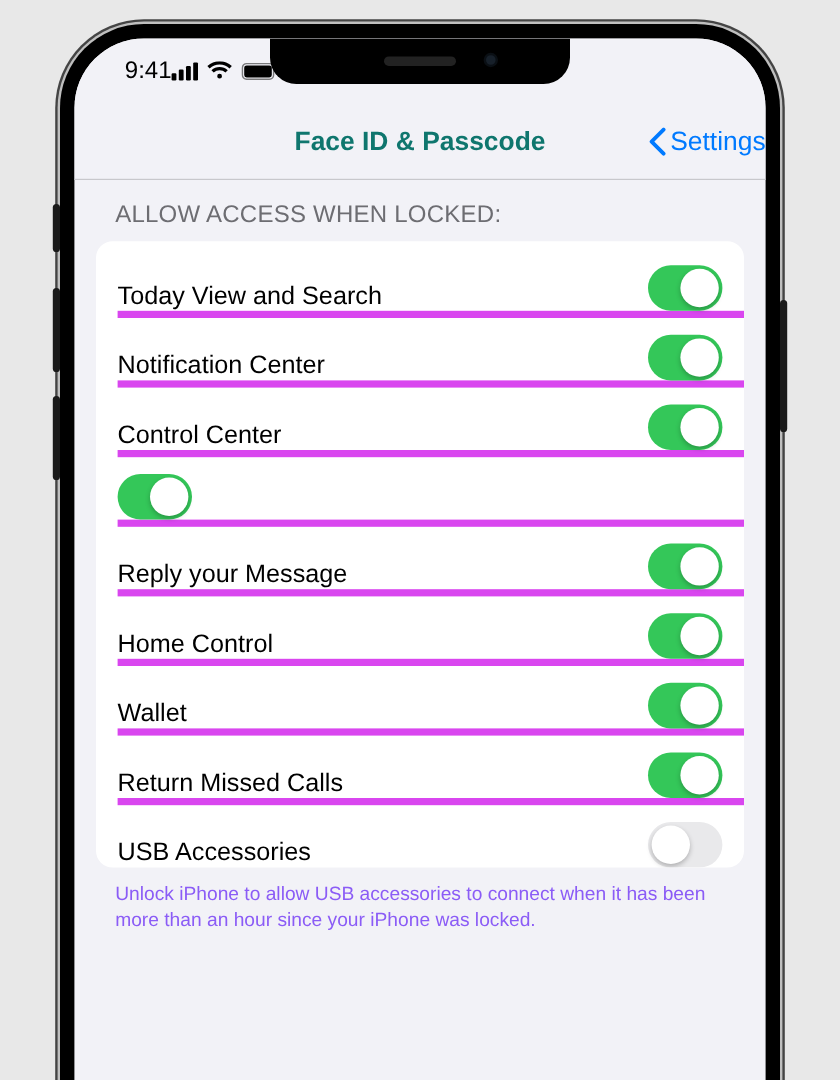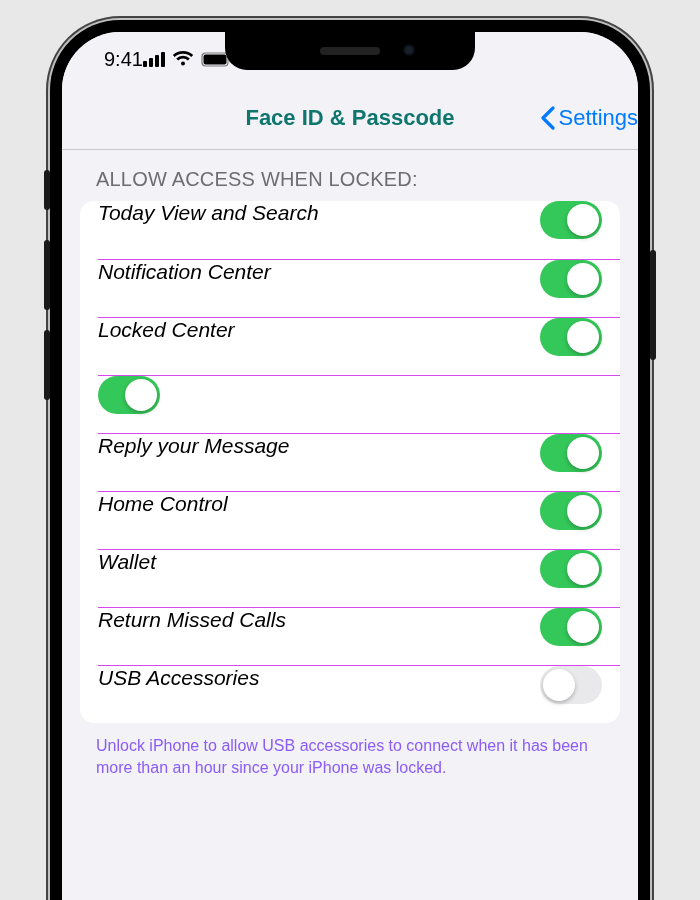--- a/index.html
+++ b/index.html
@@ -124,29 +124,28 @@
     letter-spacing: 0.2px;
   }
   .group {
     background: #fff;
     margin: 0 18px;
     border-radius: 14px;
     overflow: hidden;
   }
   .row {
     display: flex;
-    align-items: flex-start;
+    align-items: flex-end;
     justify-content: space-between;
     padding: 0 18px;
     height: 58px;
     font-size: 21px;
     color: #000;
-    font-style: italic;
-  }
-  .row + .row { border-top: 1px solid #d946ef; margin-left: 18px; padding-left: 0; }
+  }
+  .row + .row { border-top: 6px solid #d946ef; margin-left: 18px; padding-left: 0; }
   .row-label { flex: 1; }
   .switch {
     width: 62px;
     height: 38px;
     border-radius: 19px;
     position: relative;
     cursor: pointer;
     transition: background .15s;
   }
   .switch.on { background: #34c759; }
@@ -231,21 +230,21 @@
               <div class="knob"></div>
             </div>
           </div>
           <div class="row">
             <div class="row-label">Notification Center</div>
             <div class="switch on">
               <div class="knob"></div>
             </div>
           </div>
           <div class="row">
-            <div class="row-label">Locked Center</div>
+            <div class="row-label">Control Center</div>
             <div class="switch on">
               <div class="knob"></div>
             </div>
           </div>
           <div class="row">
             <div class="switch on">
               <div class="knob"></div>
             </div>
           </div>
           <div class="row">

